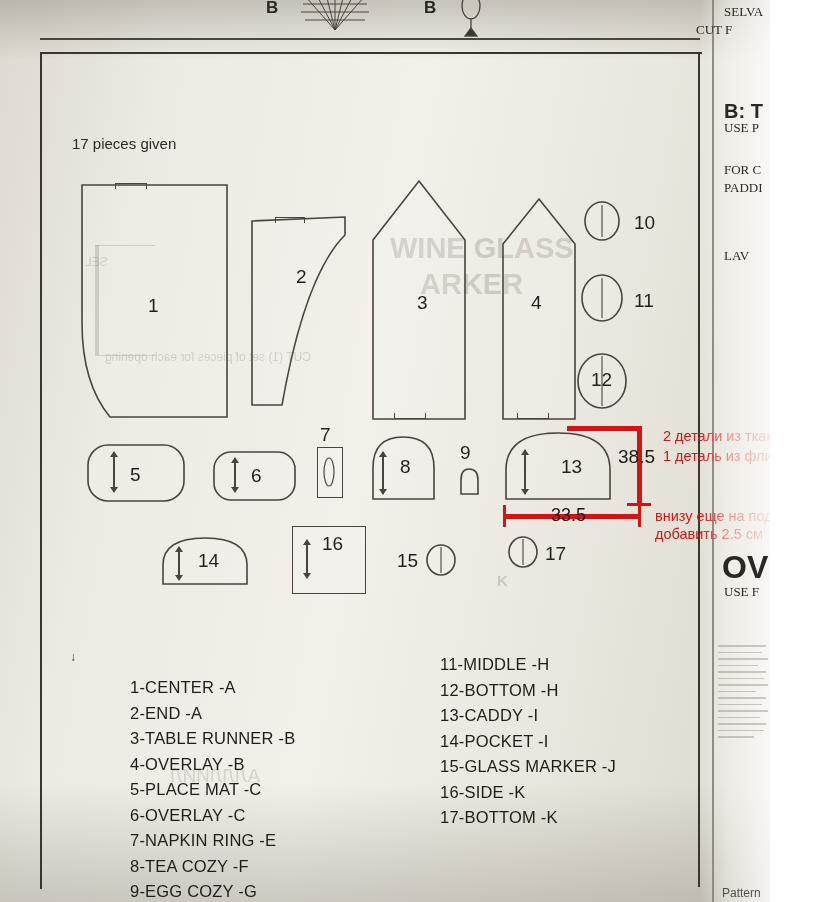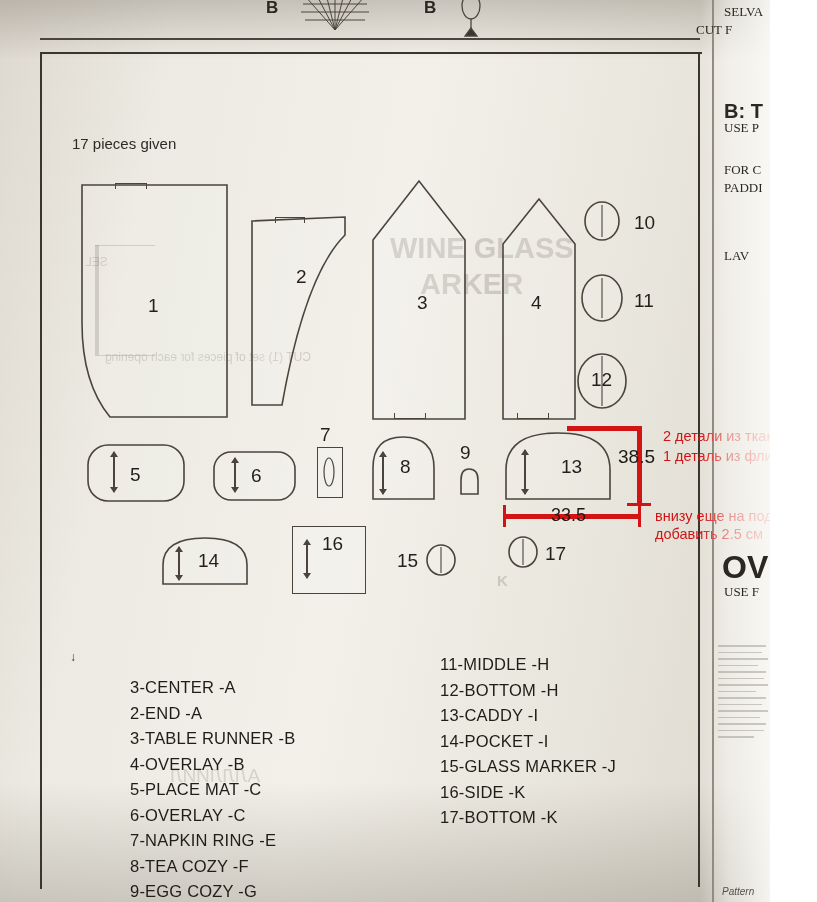--- a/index.html
+++ b/index.html
@@ -189,21 +189,21 @@
   .ghost-mirror { transform: scaleX(-1); }
 
   
   .rc {
     position: absolute;
     color: #2b2722;
     white-space: nowrap;
   }
   .rc-big { font-size: 20px; font-weight: bold; }
   .rc-mid { font-size: 13px; font-family: Liberation Serif, serif; }
-  .rc-small { font-size: 10px; color: #55504a; font-style: italic; }
+  .rc-small { font-size: 12px; color: #55504a; }
 
   
   .topfig-letter {
     position: absolute;
     font-weight: bold;
     font-size: 17px;
     color: #2b2722;
   }
   .tiny-line { position: absolute; background: rgba(90,84,75,0.45); height: 1px; }
 </style>
@@ -360,21 +360,21 @@
   <div class="dim-text-red" style="left:551px; top:505px;">33.5</div>
 
   <div class="red-text" style="left:663px; top:428px;">2 детали из ткани</div>
   <div class="red-text" style="left:663px; top:448px;">1 деталь из флиса</div>
   <div class="red-text" style="left:655px; top:508px;">внизу еще на подгиб</div>
   <div class="red-text" style="left:655px; top:526px;">добавить 2.5 см</div>
 
   <div class="label" style="left:70px; top:650px; font-size:12px; color:#3a352e;">↓</div>
 
   <div class="legend legend-col-a">
-    <div>3-CENTER -A</div>
+    <div>1-CENTER -A</div>
     <div>2-END -A</div>
     <div>3-TABLE RUNNER -B</div>
     <div>4-OVERLAY -B</div>
     <div>5-PLACE MAT -C</div>
     <div>6-OVERLAY -C</div>
     <div>7-NAPKIN RING -E</div>
     <div>8-TEA COZY -F</div>
     <div>9-EGG COZY -G</div>
   </div>
 

